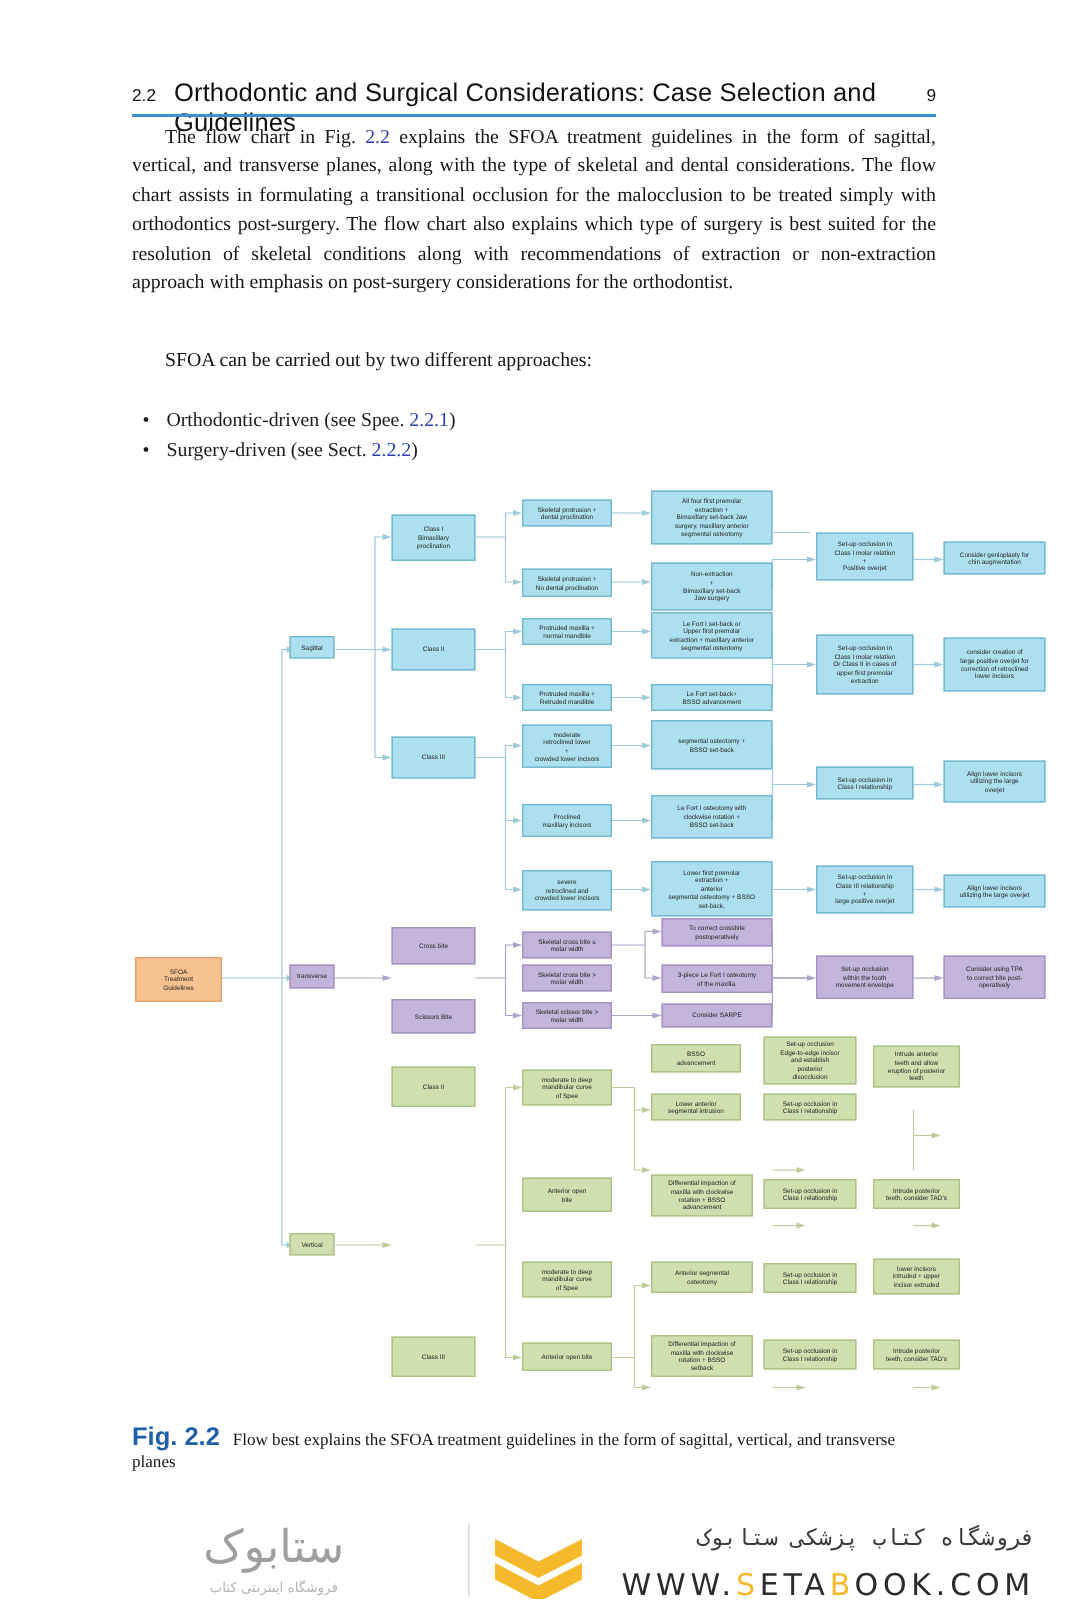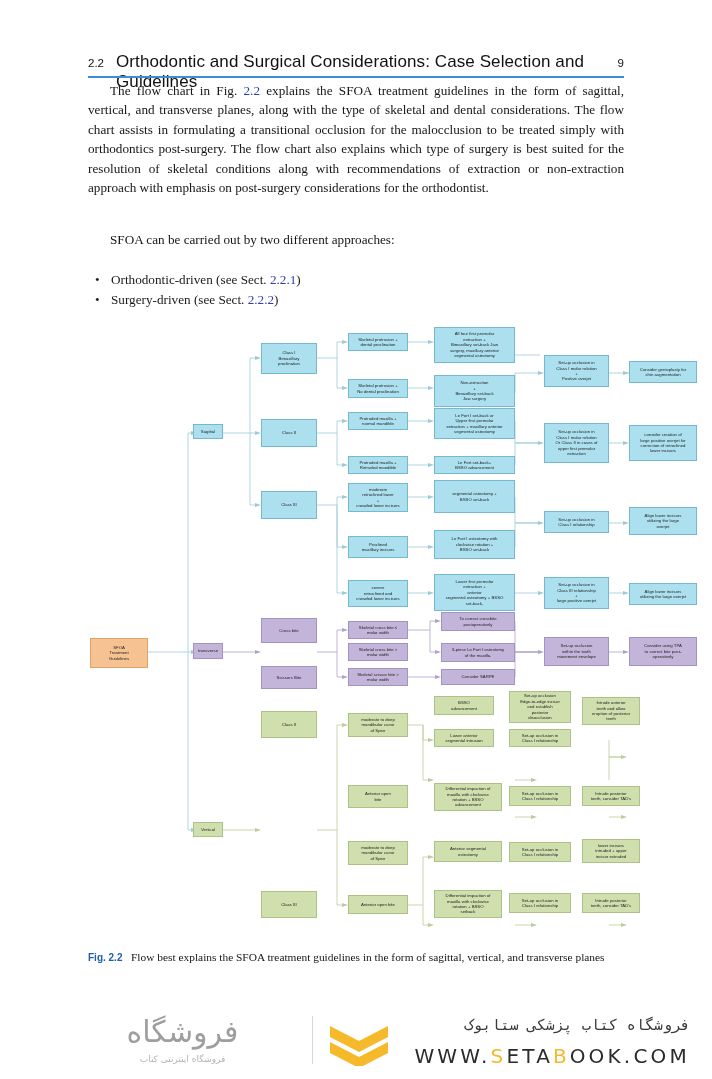--- a/index.html
+++ b/index.html
@@ -37,21 +37,21 @@
   .purple{background:#c3b5d9;border-color:#a392c4;}
   .green{background:#cfdfae;border-color:#aec187;}
   .orange{background:#f7c291;border-color:#e0a469;}
   .node span{display:block;width:100%;white-space:pre-line;}
 
   svg.wires{position:absolute;left:0;top:0;width:545px;height:615px;overflow:visible;}
 
   
   .cap{position:absolute;left:88px;top:950px;width:536px;font-size:11.4px;
        line-height:15.2px;color:#151515;}
-  .cap b{color:#1f5fa8;font-family:"Liberation Sans",sans-serif;font-size:10px;}
+  .cap b{color:#1f5fa8;font-family:"Liberation Sans",sans-serif;font-size:17px;}
 
   
   .foot{position:absolute;left:0;top:1000px;width:712px;height:79px;background:#fff;}
   .logo-wrap{position:absolute;left:60px;top:10px;width:330px;height:62px;}
   .logo-fa{position:absolute;left:0;top:4px;width:245px;height:40px;
            font-family:"DejaVu Sans",sans-serif;font-size:30px;color:#9e9e9e;
            direction:rtl;text-align:center;letter-spacing:-1px;}
   .logo-sub{position:absolute;left:0;top:44px;width:245px;text-align:center;
             font-family:"DejaVu Sans",sans-serif;font-size:9px;color:#b4b4b4;direction:rtl;}
   .logo-div{position:absolute;left:252px;top:6px;width:1px;height:48px;background:#d6d6d6;}
@@ -78,21 +78,21 @@
     <span style="display:inline-block;width:22px;"></span><span>The flow chart in Fig. </span><span class="lnk">2.2</span><span> explains the SFOA treatment guidelines in the form of sagittal, vertical, and transverse planes, along with the type of skeletal and dental considerations. The flow chart assists in formulating a transitional occlusion for the malocclusion to be treated simply with orthodontics post-surgery. The flow chart also explains which type of surgery is best suited for the resolution of skeletal conditions along with recommendations of extraction or non-extraction approach with emphasis on post-surgery considerations for the orthodontist.</span>
   </div>
 
   <div class="para p2">
     <span style="display:inline-block;width:22px;"></span><span>SFOA can be carried out by two different approaches:</span>
   </div>
 
   <div class="bul b1">
     <div class="row">
       <span class="dot">•</span>
-      <span><span>Orthodontic-driven (see Sect. </span><span class="lnk">2.2.1</span><span>)</span></span>
+      <span><span>Orthodontic-driven (see Spee. </span><span class="lnk">2.2.1</span><span>)</span></span>
     </div>
   </div>
   <div class="bul b2">
     <div class="row">
       <span class="dot">•</span>
       <span><span>Surgery-driven (see Sect. </span><span class="lnk">2.2.2</span><span>)</span></span>
     </div>
   </div>
 
   <div class="fig">
@@ -509,21 +509,21 @@
 
   <div class="cap">
     <b>Fig. 2.2</b>
     &nbsp;&nbsp;<span>Flow best explains the SFOA treatment guidelines in the form of sagittal, vertical, and transverse planes</span>
   </div>
 </div>
 
 <div class="foot">
   <div class="logo-wrap">
     <div class="logo-fa">
-      <span>فروشگاه</span>
+      <span>ستابوک</span>
     </div>
     <div class="logo-sub">فروشگاه اینترنتی کتاب</div>
     <div class="logo-div"></div>
     <svg class="chev" viewBox="0 0 62 42">
       <polygon points="2,2 31,17 60,2 60,13 31,28 2,13" fill="#f5b92a"></polygon>
       <polygon points="2,18 31,33 60,18 60,29 31,44 2,29" fill="#f5b92a"></polygon>
     </svg>
   </div>
   <div class="rtl-text">فروشگاه کتاب پزشکی ستابوک</div>
   <div class="url"><span>WWW.</span><span class="y">S</span><span>ETA</span><span class="y">B</span><span>OOK.COM</span></div>

